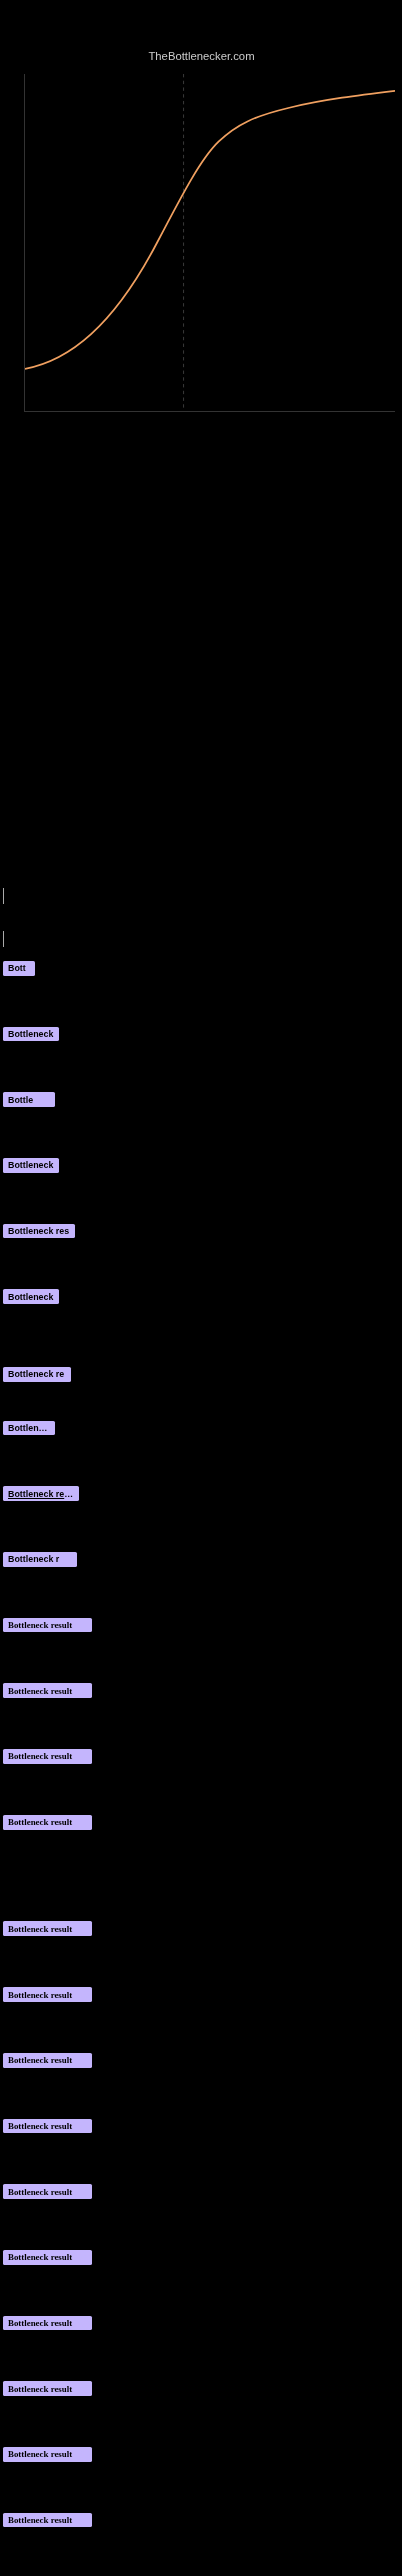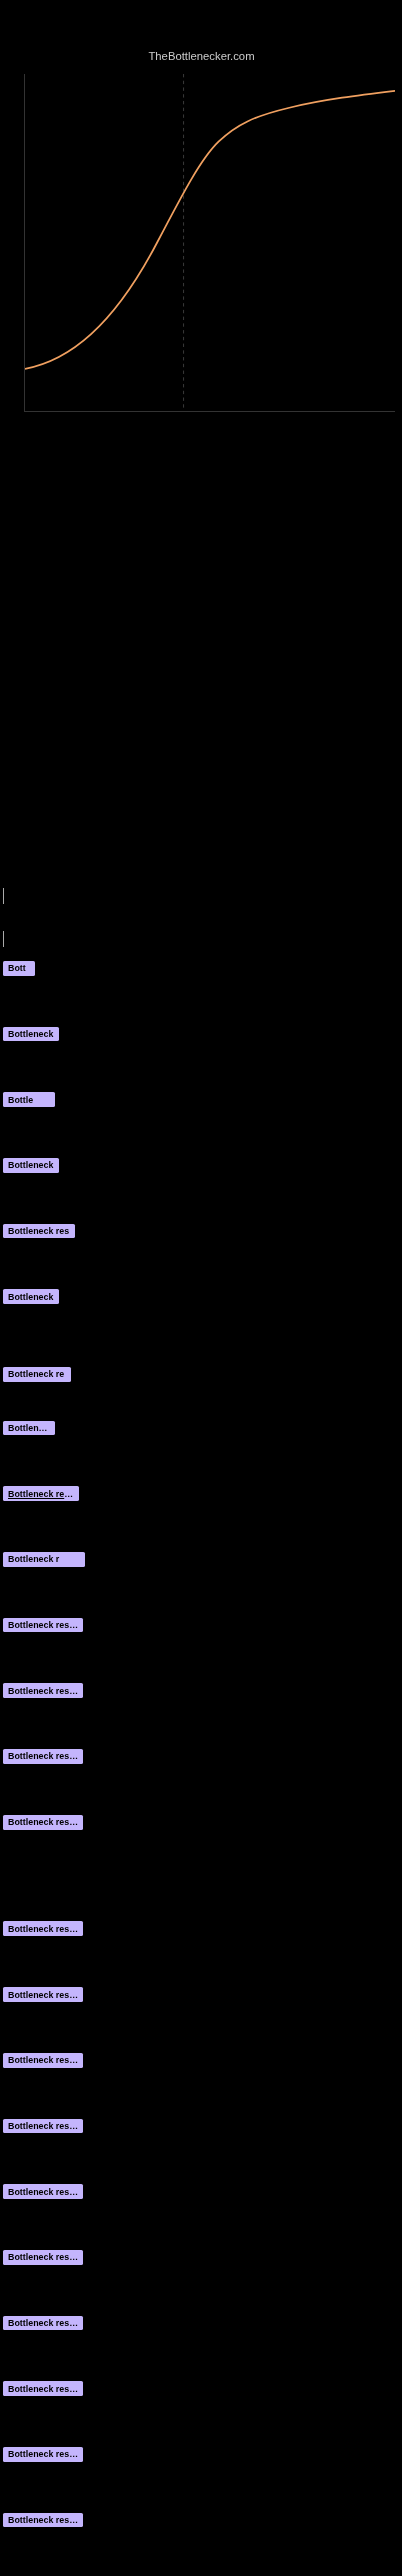--- a/index.html
+++ b/index.html
@@ -57,21 +57,21 @@
       border-radius: 1.6px;
       white-space: nowrap;
       overflow: hidden;
       text-overflow: ellipsis;
     }
     
     .w-40 { width: 32px; }
     .w-50 { width: 52px; }
     .w-70 { width: 56px; }
     .w-90 { width: 72px; }
-    .w-110 { width: 80px; }
+    .w-110 { width: 89px; font-family: Liberation Serif, serif; }
     .cursor-line {
       width: 0.8px;
       height: 16px;
       background-color: #aaa;
       margin: 1.6px 0 1.6px 3.2px;
     }
   </style>
 </head>
 <body>
 
@@ -137,21 +137,21 @@
   <div class="bottleneck-badge w-65" style="width:52px;">Bottleneck</div>
 </div>
 <div style="height: 40px; background:#000;"></div>
 
 <div class="bottleneck-item">
   <div class="bottleneck-badge" style="width:76px;text-decoration:underline;">Bottleneck resu</div>
 </div>
 <div style="height: 40px; background:#000;"></div>
 
 <div class="bottleneck-item">
-  <div class="bottleneck-badge" style="width:82px;">Bottleneck r</div>
+  <div class="bottleneck-badge" style="width:74px;">Bottleneck r</div>
 </div>
 <div style="height: 40px; background:#000;"></div>
 
 <div class="bottleneck-item">
   <div class="bottleneck-badge w-110">Bottleneck result</div>
 </div>
 <div style="height: 40px; background:#000;"></div>
 
 <div class="bottleneck-item">
   <div class="bottleneck-badge w-110">Bottleneck result</div>

